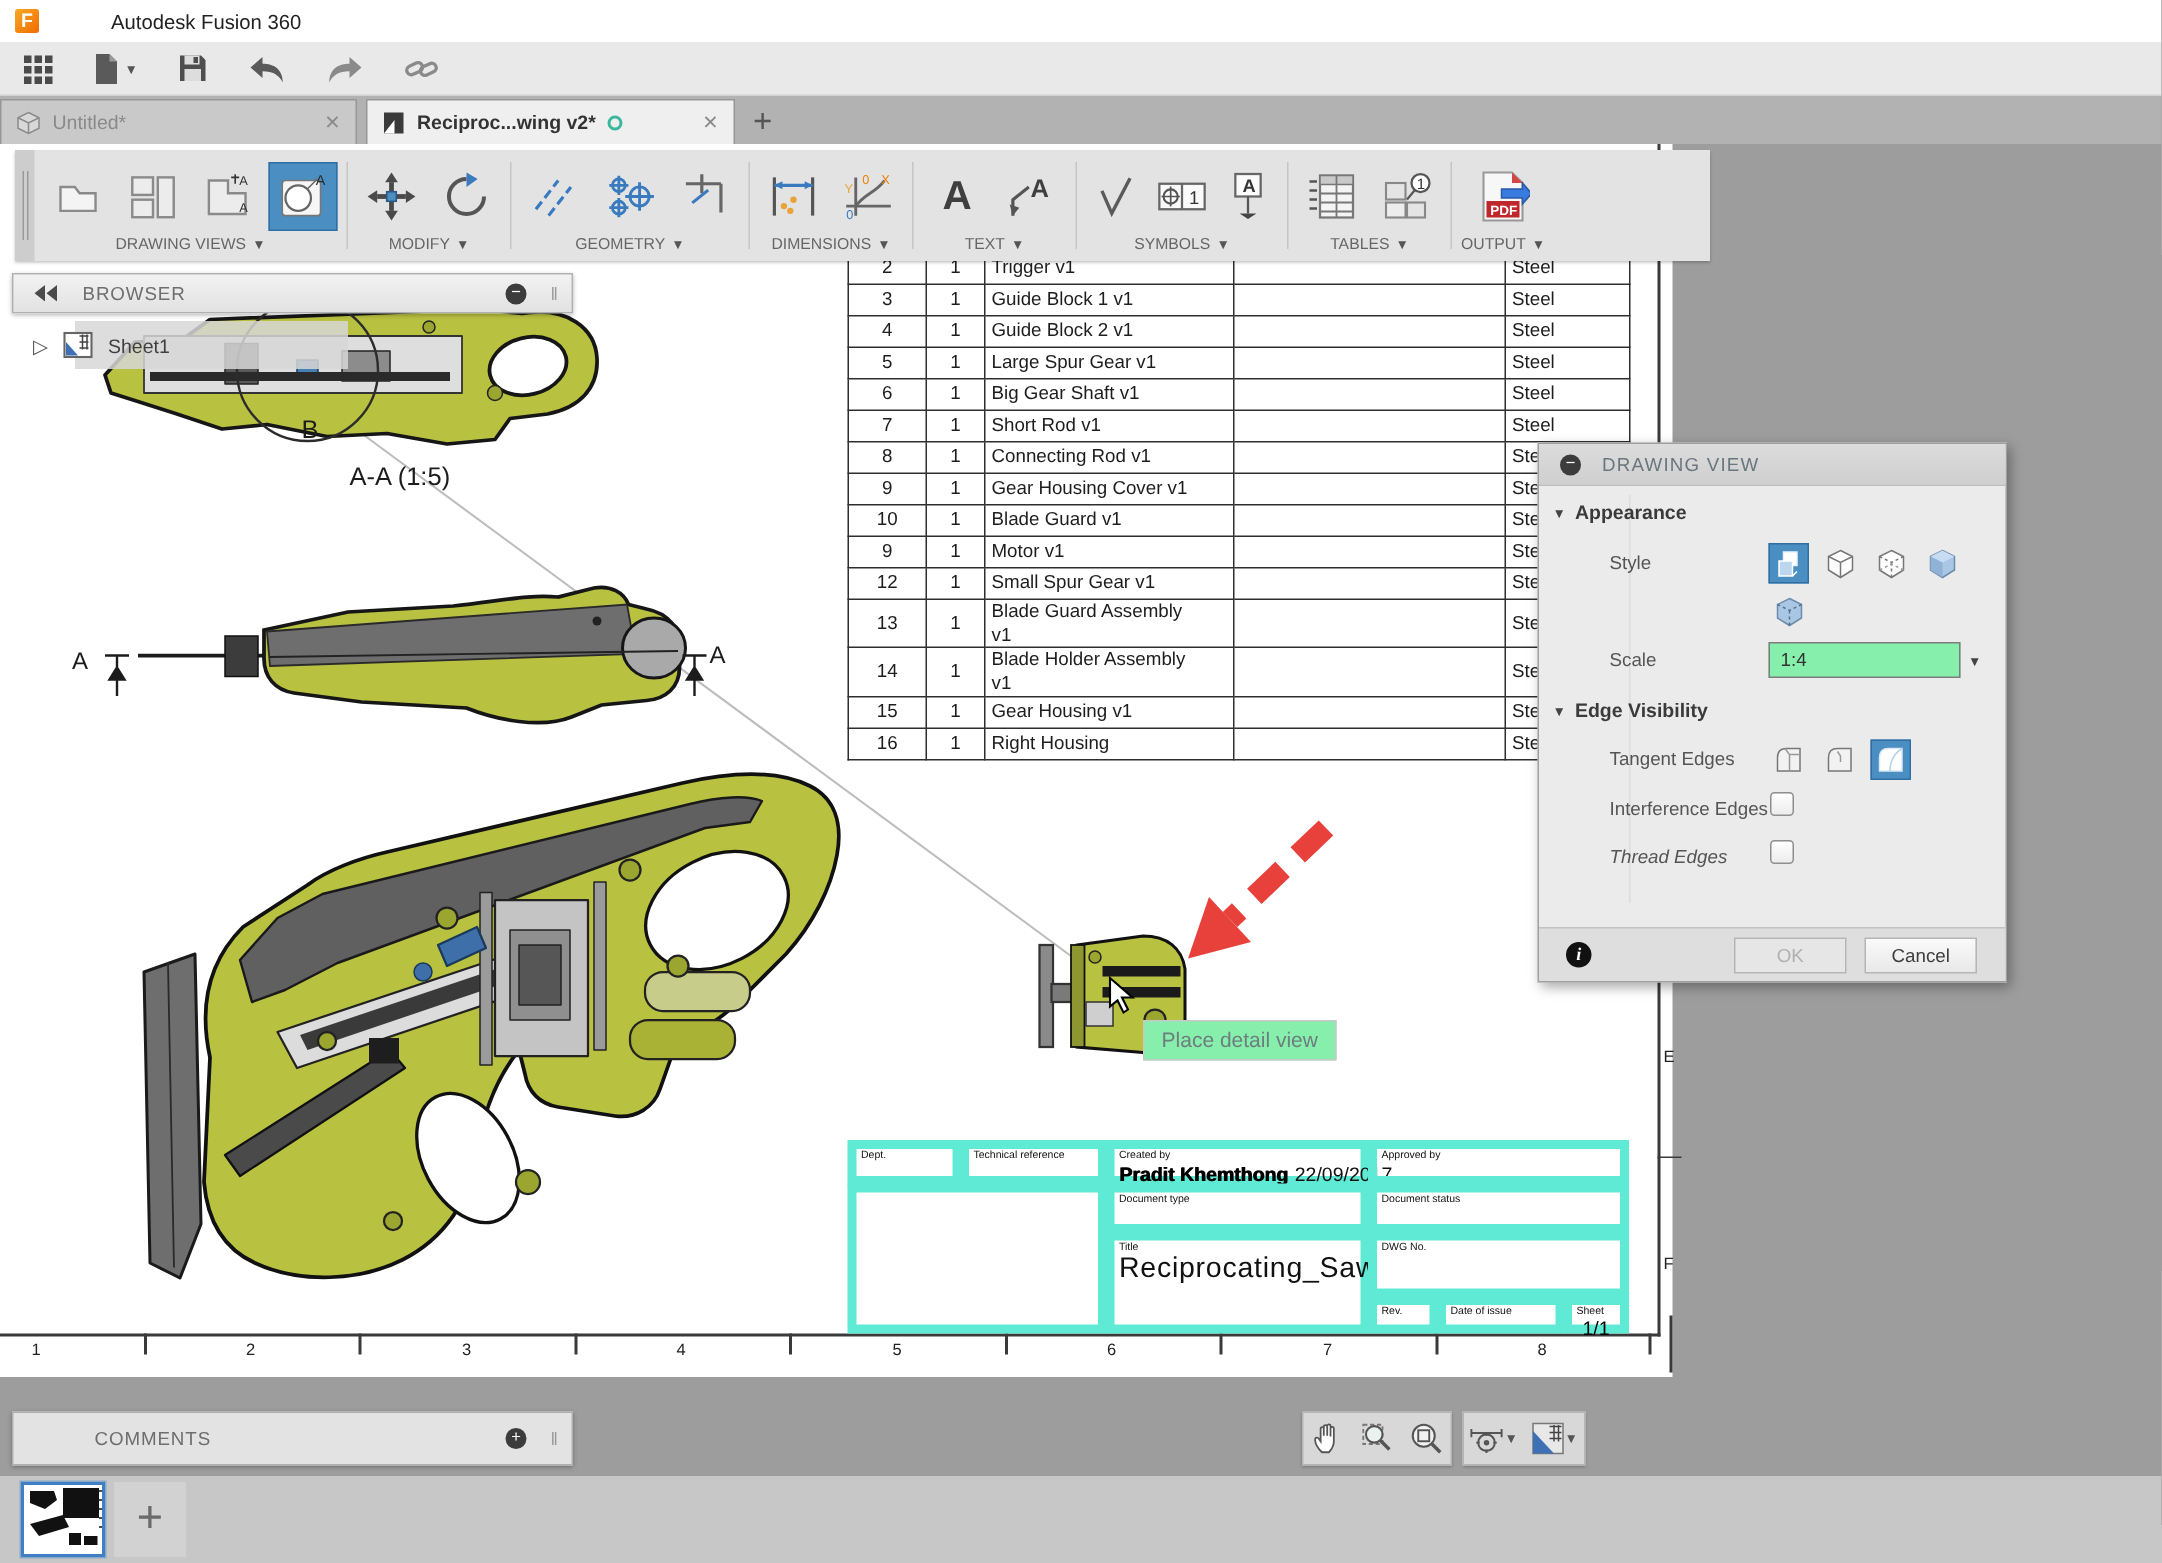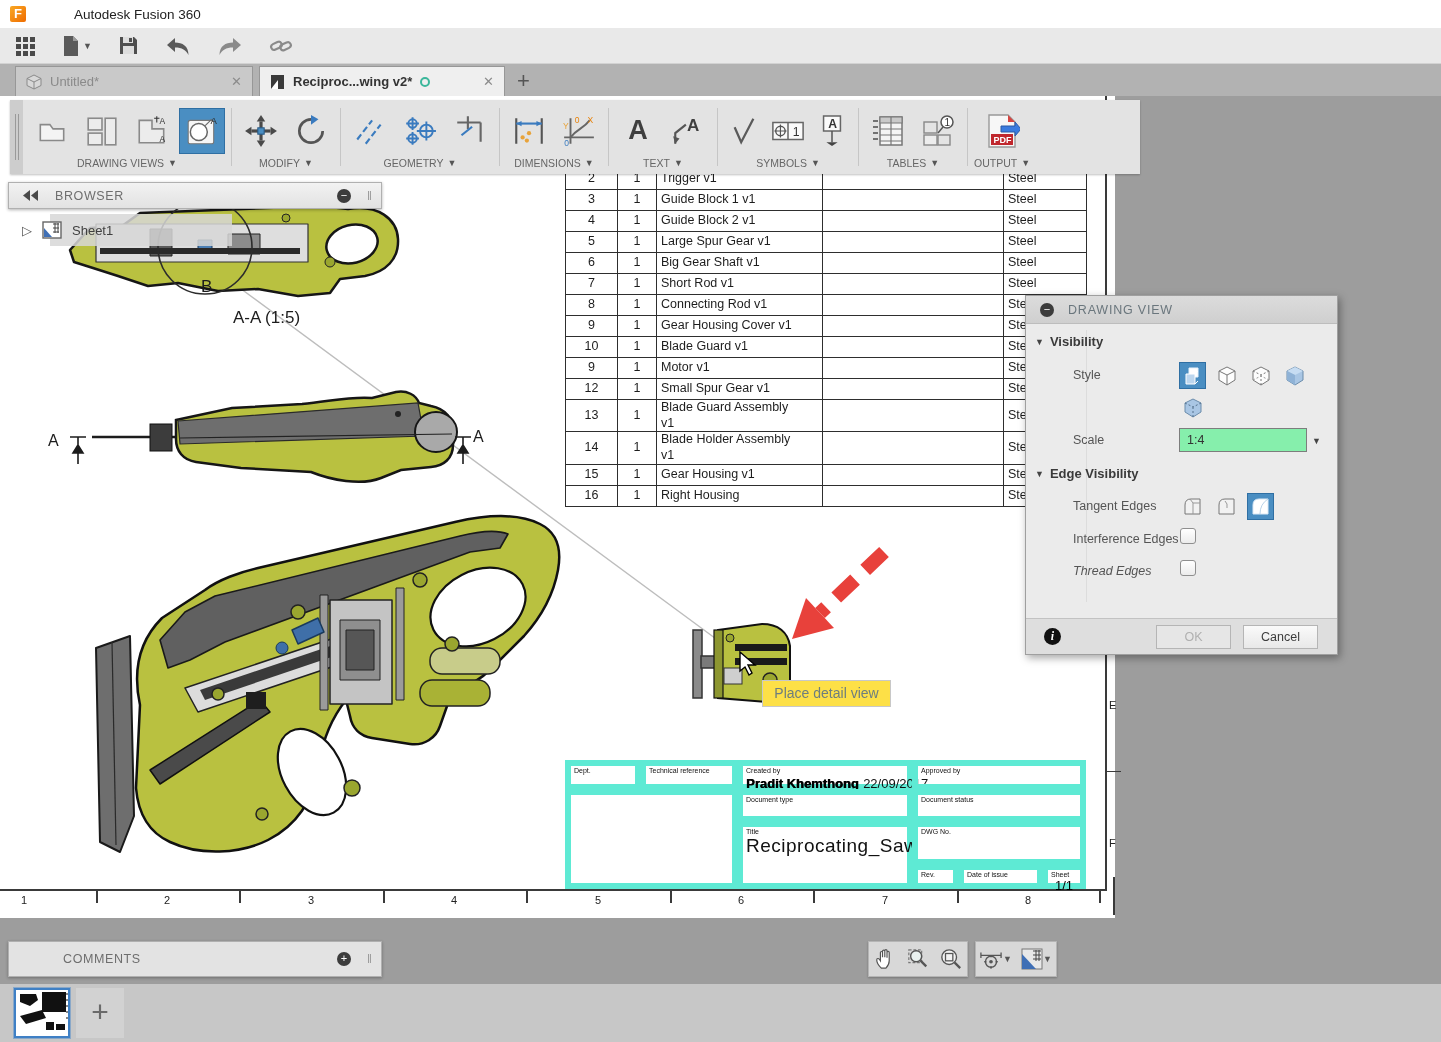--- a/index.html
+++ b/index.html
@@ -18,21 +18,21 @@
   #qat { left:0; top:28px; width:1441px; height:36px; background:#e9e9e9;
          border-bottom:1px solid #d2d2d2; display:flex; align-items:center; gap:26px;
          padding-left:14px; z-index:6; }
   .qbtn { display:flex; align-items:center; gap:3px; color:#4d4d4d; cursor:pointer; }
   .caret { font-size:9px; color:#555; }
 
   #tabbar { left:0; top:64px; width:1441px; height:32px; background:#b2b2b2; display:flex;
             align-items:flex-end; z-index:6; }
   .tab { height:30px; display:flex; align-items:center; gap:8px; padding:0 10px;
          border:1px solid #979797; border-bottom:none; font-size:13px; }
-  .tab.inactive { background:#c9c9c9; color:#8a8a8a; width:238px; margin-left:15px; }
+  .tab.inactive { background:#c9c9c9; color:#8a8a8a; width:238px; margin-left:0; }
   .tab.active   { background:#efefef; color:#333; font-weight:bold; width:246px; margin-left:6px; }
   .tab .close { margin-left:auto; color:#8b8b8b; font-size:13px; font-weight:normal; }
   .sync-dot { width:10px; height:10px; border:2px solid #3bb79b; border-radius:50%; }
   #new-tab { font-size:22px; color:#555; margin-left:12px; line-height:30px; }
 
   
   #ribbon { left:10px; top:100px; width:1130px; height:74px; background:#e3e3e3;
             display:flex; align-items:stretch; z-index:6; box-shadow:0 1px 2px rgba(0,0,0,.25); }
   #ribbon-grip { width:13px; background:#cdcdcd; display:flex; align-items:center; justify-content:center; gap:2px; }
   #ribbon-grip i { display:block; width:1px; height:46px; background:#9a9a9a; }
@@ -113,21 +113,21 @@
   .dbtn { position:absolute; top:6px; width:75px; height:24px; font-size:12.5px; text-align:center;
           line-height:22px; border:1px solid #b5b5b5; background:linear-gradient(#fafafa,#e8e8e8); }
   #btn-ok { left:130px; color:#b0b0b0; background:#e6e6e6; }
   #btn-cancel { left:217px; color:#3d3d3d; }
   #info-i { position:absolute; left:18px; top:9px; width:17px; height:17px; background:#111; color:#fff;
             border-radius:50%; font-size:12px; font-weight:bold; text-align:center; line-height:17px;
             font-family:"Liberation Serif", serif; font-style:italic; }
   .dlg-divider { position:absolute; left:60px; top:34px; width:1px; height:272px; background:#dcdcdc; }
 
   
-  #tooltip { left:762px; top:680px; width:129px; height:27px; background:#fde047; border:1px solid #c8c8c8;
+  #tooltip { left:762px; top:680px; width:129px; height:27px; background:#86efac; border:1px solid #c8c8c8;
              font-size:14px; color:#6e7e7e; line-height:25px; text-align:center; z-index:4; }
 
   #draw-svg { left:0; top:0; z-index:3; pointer-events:none; }
   svg text { font-family:"Liberation Sans", sans-serif; }
 </style>
 </head>
 <body>
 
 <div id="root">
 
@@ -830,21 +830,21 @@
 
   <div class="abs" id="dlg">
     <div id="dlg-head">
       <span class="dot-btn">−</span>
       <span class="t">DRAWING VIEW</span>
     </div>
     <div class="dlg-divider"></div>
 
     <div class="dlg-sec" style="top:38px;">
         <span class="tri">▼</span>
-        <span>Visibility</span>
+        <span>Appearance</span>
       </div>
     <div class="dlg-lab" style="top:72px;">Style</div>
 
     <div class="sicon sel" style="left:153px; top:66px;">
       <svg width="22" height="22" viewBox="0 0 22 22">
           <path d="M7 3 L16 3 L16 12 L7 12 Z" fill="#fff" stroke="#e8f2fb"></path>
           <path d="M4 9 L13 9 L13 19 L4 19 Z" fill="#bcd6ee" stroke="#fff"></path>
           <path d="M13 9 L16 6 M13 19 L16 16" stroke="#fff"></path>
         </svg>
       </div>

